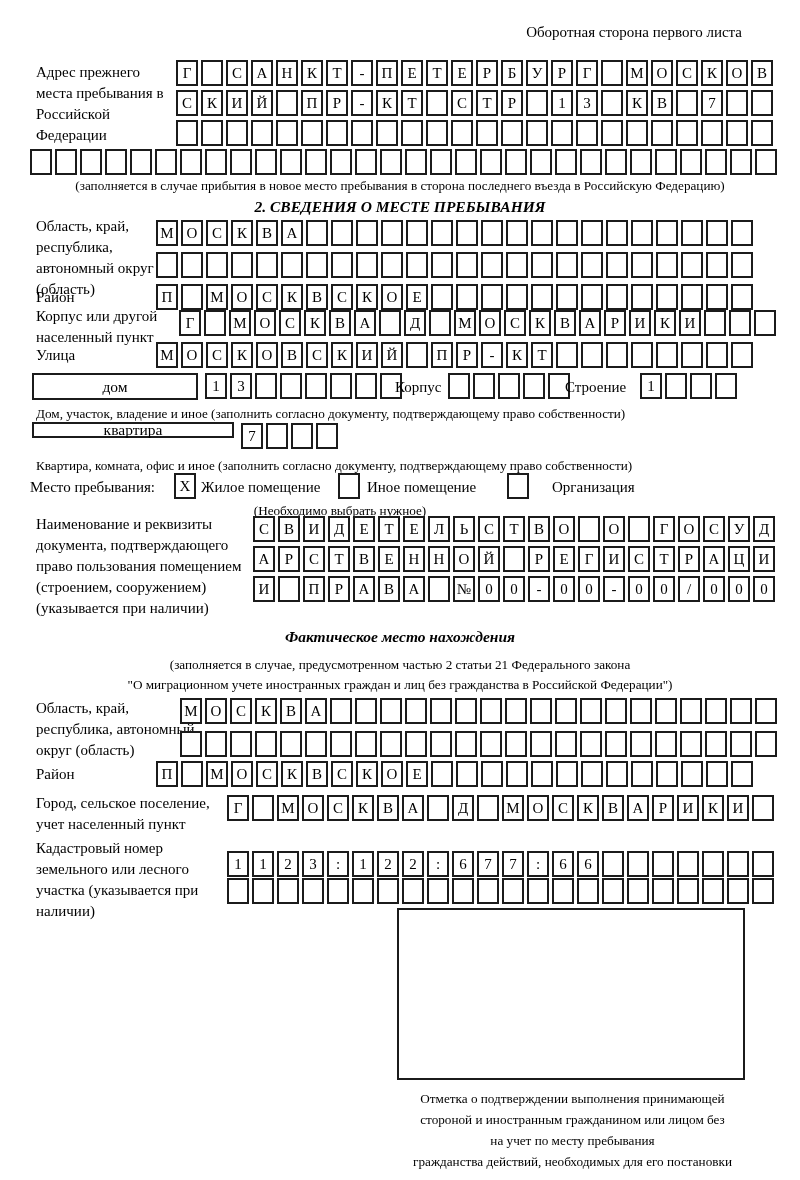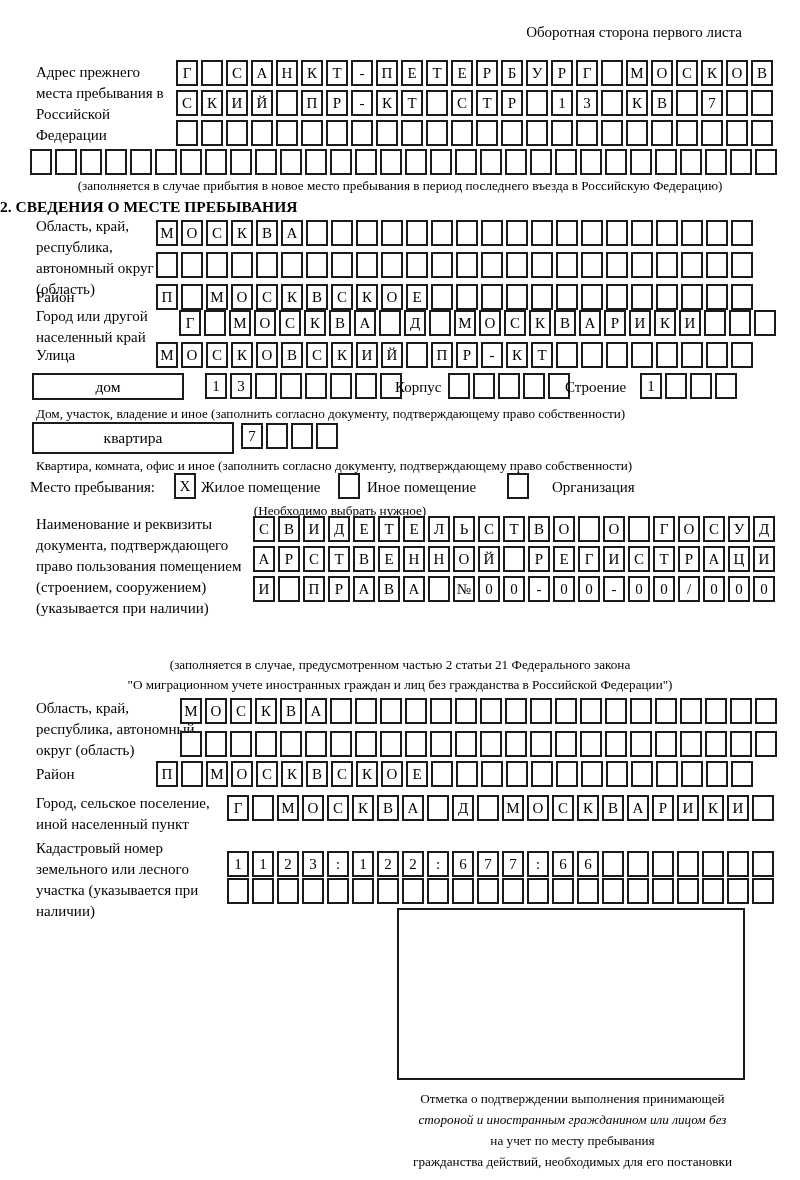--- a/index.html
+++ b/index.html
@@ -1,21 +1,21 @@
 <!DOCTYPE html>
 <html><head>
 <meta charset="utf-8">
 <style>
   html,body{margin:0;padding:0;background:#fff;}
   .page{position:relative;width:800px;height:1180px;background:#ffffff;color:#000;
         font-family:"Liberation Serif","DejaVu Serif",serif;overflow:hidden;}
   .abs{position:absolute;}
   .lbl{font-size:15px;line-height:21px;color:#000;}
   .cap{font-size:13.2px;line-height:17px;color:#000;}
-  .title{font-weight:bold;font-size:15.5px;width:100%;}
+  .title{font-weight:bold;font-size:15.5px;text-align:center;width:100%;font-style:italic;}
   .center{text-align:center;width:100%;}
   .boxrow{display:flex;gap:3px;}
   .cell{display:inline-block;flex:0 0 auto;width:22px;height:26px;border:2px solid #1b1b1b;
         box-sizing:border-box;text-align:center;font-size:15px;line-height:22px;
         font-family:"Liberation Serif","DejaVu Serif",serif;background:#fff;}
   .widebox{border:2px solid #1b1b1b;box-sizing:border-box;display:flex;align-items:center;
         justify-content:center;font-size:15.5px;background:#fff;}
   .bigbox{border:2px solid #1b1b1b;box-sizing:border-box;background:#fff;}
   .chk{width:22px;height:26px;}
 </style>
@@ -130,21 +130,21 @@
       <span class="cell"></span>
       <span class="cell"></span>
       <span class="cell"></span>
       <span class="cell"></span>
       <span class="cell"></span>
       <span class="cell"></span>
       <span class="cell"></span>
       <span class="cell"></span>
       <span class="cell"></span>
     </div>
-  <div class="abs cap center" style="top:177px;left:0;">(заполняется в случае прибытия в новое место пребывания в период последнего въезда в Российскую Федерацию)</div>
+  <div class="abs cap center" style="top:177px;left:0;">(заполняется в случае прибытия в новое место пребывания в сторона последнего въезда в Российскую Федерацию)</div>
 
   <div class="abs title" style="top:198px;left:0;">2. СВЕДЕНИЯ О МЕСТЕ ПРЕБЫВАНИЯ</div>
 
   <div class="abs lbl" style="left:36px;top:216px;width:122px;">Область, край, республика, автономный округ (область)</div>
   <div class="abs boxrow" style="left:156px;top:220px;">
       <span class="cell">М</span>
       <span class="cell">О</span>
       <span class="cell">С</span>
       <span class="cell">К</span>
       <span class="cell">В</span>
@@ -216,21 +216,21 @@
       <span class="cell"></span>
       <span class="cell"></span>
       <span class="cell"></span>
       <span class="cell"></span>
       <span class="cell"></span>
       <span class="cell"></span>
       <span class="cell"></span>
       <span class="cell"></span>
     </div>
 
-  <div class="abs lbl" style="left:36px;top:306px;width:150px;">Город или другой населенный край</div>
+  <div class="abs lbl" style="left:36px;top:306px;width:150px;">Корпус или другой населенный пункт</div>
   <div class="abs boxrow" style="left:179px;top:310px;">
       <span class="cell">Г</span>
       <span class="cell"></span>
       <span class="cell">М</span>
       <span class="cell">О</span>
       <span class="cell">С</span>
       <span class="cell">К</span>
       <span class="cell">В</span>
       <span class="cell">А</span>
       <span class="cell"></span>
@@ -272,21 +272,21 @@
       <span class="cell"></span>
       <span class="cell"></span>
       <span class="cell"></span>
       <span class="cell"></span>
       <span class="cell"></span>
       <span class="cell"></span>
       <span class="cell"></span>
       <span class="cell"></span>
     </div>
 
-  <div class="abs widebox" style="left:32px;top:373px;width:152px;height:27px;">дом</div>
+  <div class="abs widebox" style="left:32px;top:373px;width:166px;height:27px;">дом</div>
   <div class="abs boxrow" style="left:205px;top:373px;">
       <span class="cell">1</span>
       <span class="cell">3</span>
       <span class="cell"></span>
       <span class="cell"></span>
       <span class="cell"></span>
       <span class="cell"></span>
       <span class="cell"></span>
       <span class="cell"></span>
     </div>
@@ -300,21 +300,21 @@
     </div>
   <div class="abs lbl" style="left:565px;top:377px;">Строение</div>
   <div class="abs boxrow" style="left:640px;top:373px;">
       <span class="cell">1</span>
       <span class="cell"></span>
       <span class="cell"></span>
       <span class="cell"></span>
     </div>
   <div class="abs cap" style="left:36px;top:405px;">Дом, участок, владение и иное (заполнить согласно документу, подтверждающему право собственности)</div>
 
-  <div class="abs widebox" style="left:32px;top:422px;width:202px;height:32px;">квартира</div>
+  <div class="abs widebox" style="left:32px;top:422px;width:202px;height:16px;">квартира</div>
   <div class="abs boxrow" style="left:241px;top:423px;">
       <span class="cell">7</span>
       <span class="cell"></span>
       <span class="cell"></span>
       <span class="cell"></span>
     </div>
   <div class="abs cap" style="left:36px;top:457px;">Квартира, комната, офис и иное (заполнить согласно документу, подтверждающему право собственности)</div>
 
   <div class="abs lbl" style="left:30px;top:477px;">Место пребывания:</div>
   <span class="abs cell chk" style="left:174px;top:473px;">X</span>
@@ -389,20 +389,21 @@
       <span class="cell">0</span>
       <span class="cell">-</span>
       <span class="cell">0</span>
       <span class="cell">0</span>
       <span class="cell">/</span>
       <span class="cell">0</span>
       <span class="cell">0</span>
       <span class="cell">0</span>
     </div>
 
+  <div class="abs title" style="top:628px;left:0;">Фактическое место нахождения</div>
   <div class="abs cap center" style="top:656px;left:0;">(заполняется в случае, предусмотренном частью 2 статьи 21 Федерального закона</div>
   <div class="abs cap center" style="top:676px;left:0;">"О миграционном учете иностранных граждан и лиц без гражданства в Российской Федерации")</div>
 
   <div class="abs lbl" style="left:36px;top:698px;width:162px;">Область, край, республика, автономный округ (область)</div>
   <div class="abs boxrow" style="left:180px;top:698px;">
       <span class="cell">М</span>
       <span class="cell">О</span>
       <span class="cell">С</span>
       <span class="cell">К</span>
       <span class="cell">В</span>
@@ -474,21 +475,21 @@
       <span class="cell"></span>
       <span class="cell"></span>
       <span class="cell"></span>
       <span class="cell"></span>
       <span class="cell"></span>
       <span class="cell"></span>
       <span class="cell"></span>
       <span class="cell"></span>
     </div>
 
-  <div class="abs lbl" style="left:36px;top:793px;width:195px;">Город, сельское поселение, иной населенный пункт</div>
+  <div class="abs lbl" style="left:36px;top:793px;width:195px;">Город, сельское поселение, учет населенный пункт</div>
   <div class="abs boxrow" style="left:227px;top:795px;">
       <span class="cell">Г</span>
       <span class="cell"></span>
       <span class="cell">М</span>
       <span class="cell">О</span>
       <span class="cell">С</span>
       <span class="cell">К</span>
       <span class="cell">В</span>
       <span class="cell">А</span>
       <span class="cell"></span>
@@ -553,18 +554,18 @@
       <span class="cell"></span>
       <span class="cell"></span>
       <span class="cell"></span>
       <span class="cell"></span>
       <span class="cell"></span>
     </div>
 
   <div class="abs bigbox" style="left:397px;top:908px;width:348px;height:172px;"></div>
   <div class="abs" style="left:385px;top:1088px;width:375px;text-align:center;">
     <div class="cap" style="line-height:21px;">Отметка о подтверждении выполнения принимающей</div>
-    <div class="cap" style="line-height:21px;font-style:italic;">стороной и иностранным гражданином или лицом без</div>
+    <div class="cap" style="line-height:21px;">стороной и иностранным гражданином или лицом без</div>
     <div class="cap" style="line-height:21px;">на учет по месту пребывания</div>
     <div class="cap" style="line-height:21px;">гражданства действий, необходимых для его постановки</div>
   </div>
 
 </div>
 
 </body></html>

